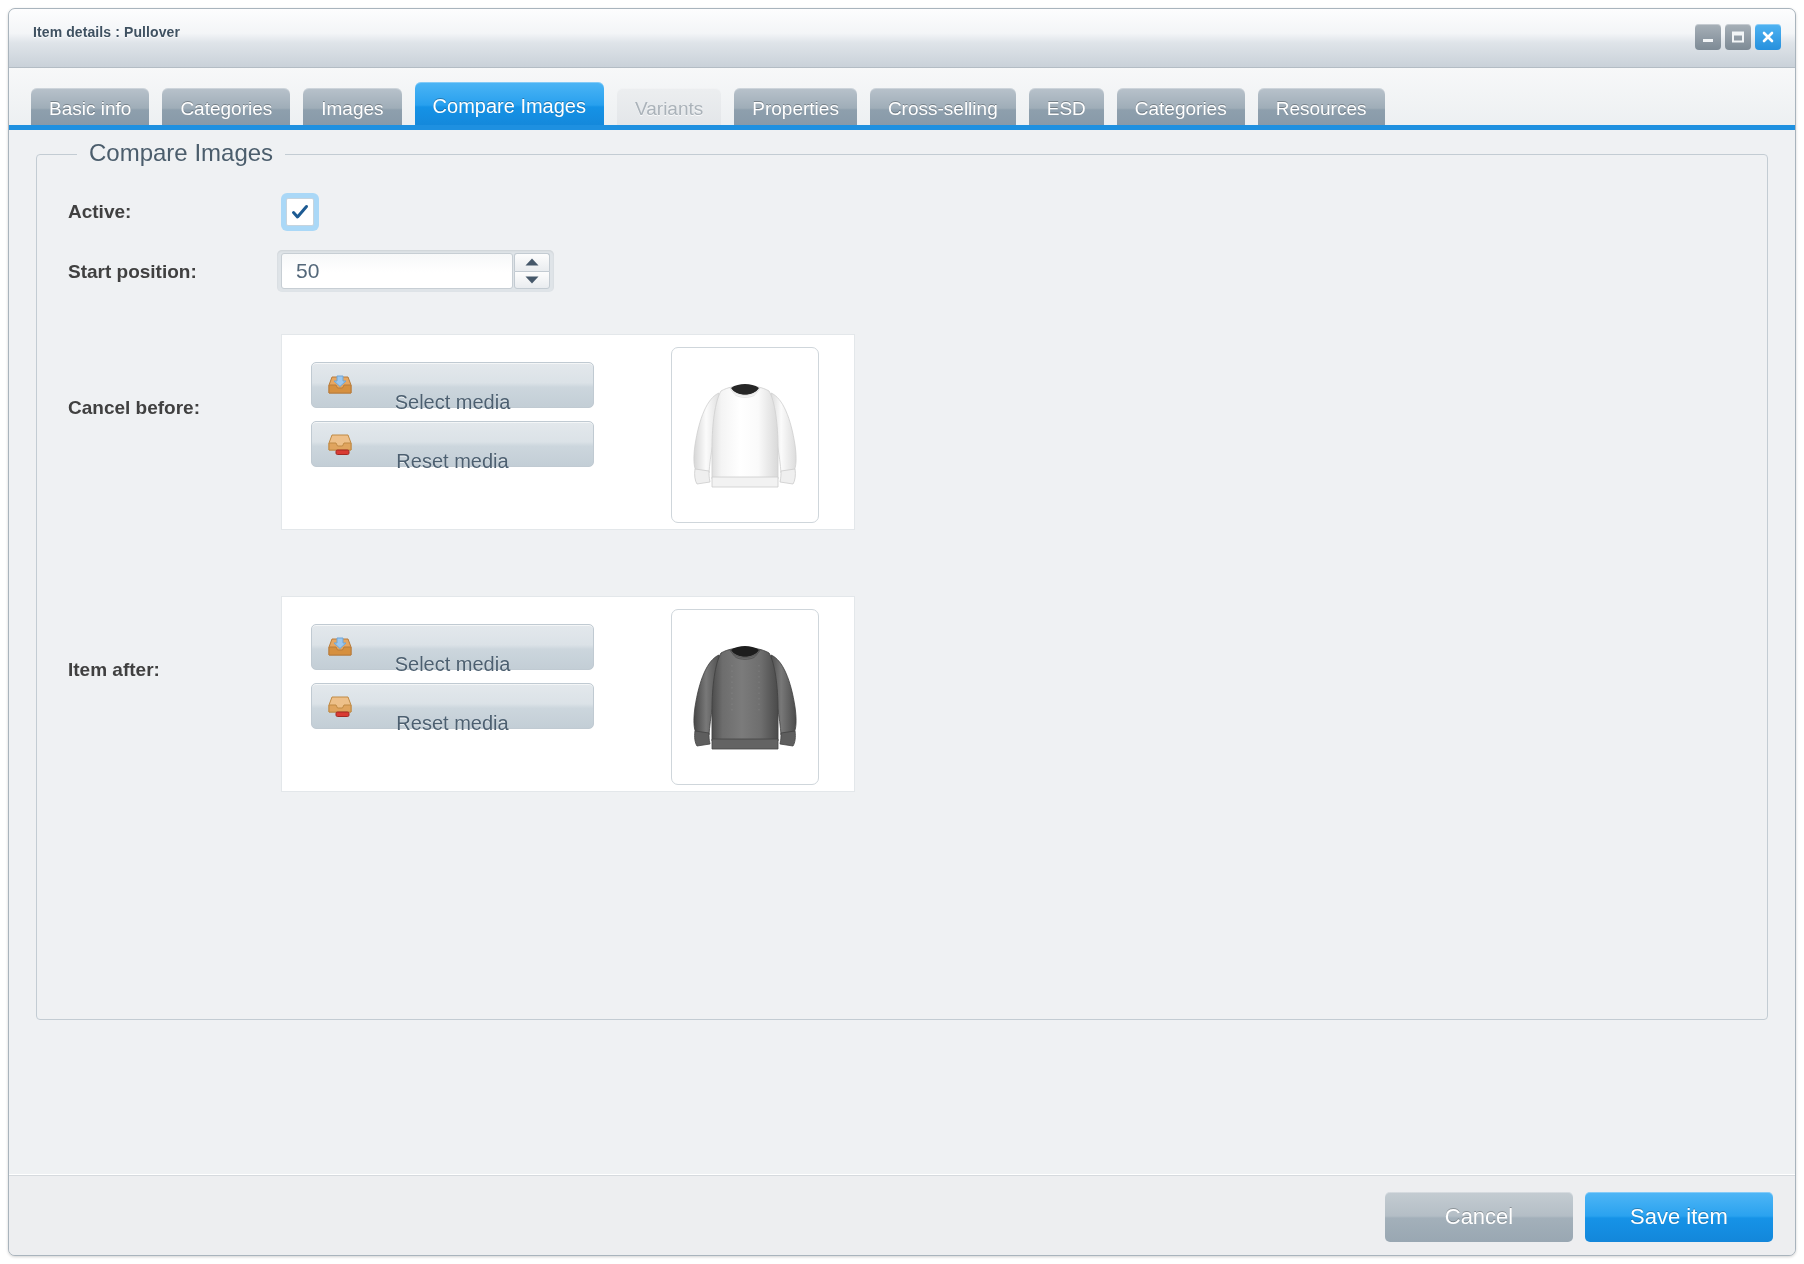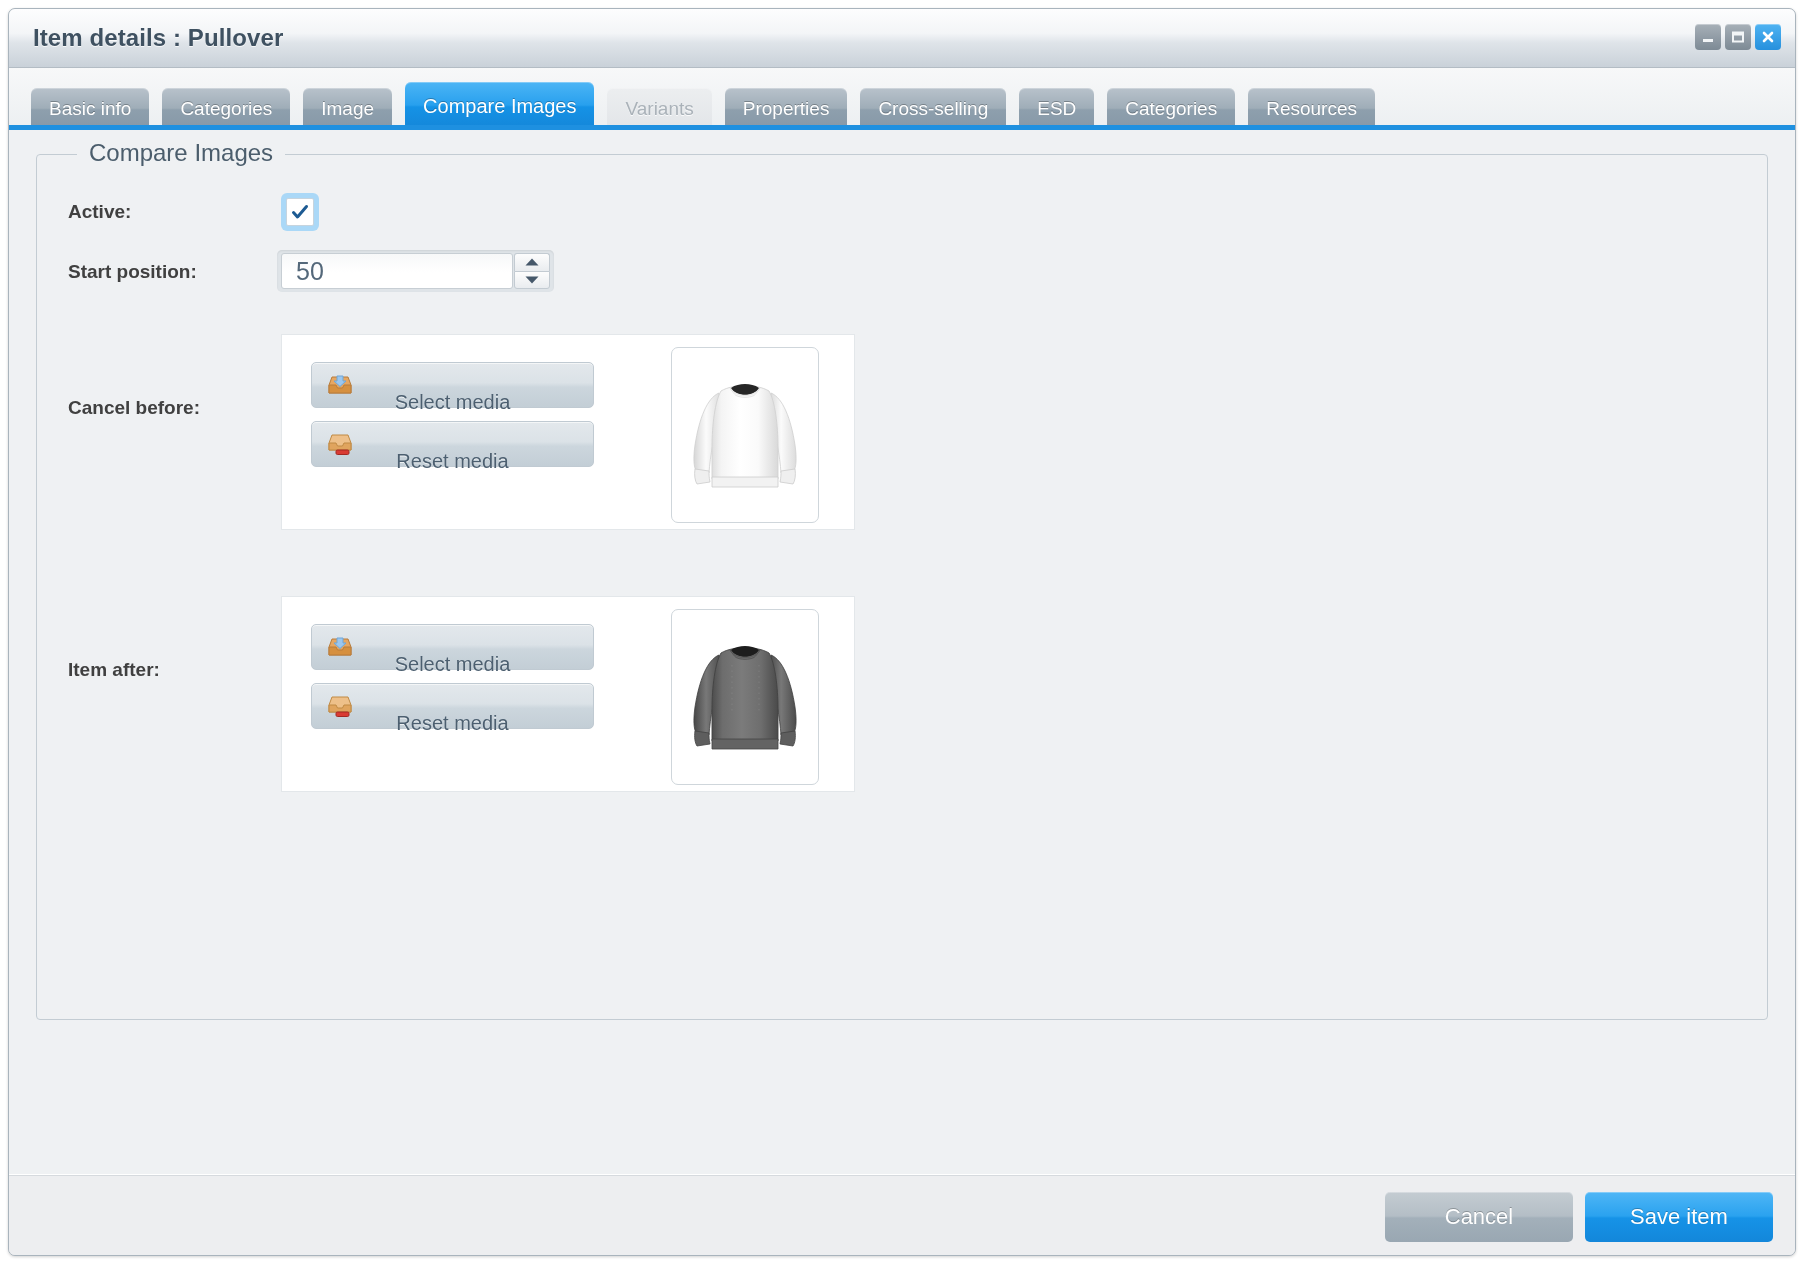--- a/index.html
+++ b/index.html
@@ -27,21 +27,21 @@
   .titlebar{
     position:relative;
     height:58px;
     background:linear-gradient(to bottom,#fdfdfe 0%,#f3f5f7 42%,#dfe4e9 58%,#c9d1d9 100%);
     border-bottom:1px solid #b3bcc4;
     border-radius:6px 6px 0 0;
   }
   .title-text{
     position:absolute;
     left:24px; top:15px;
-    font-size:24px;
+    font-size:14px;
     font-weight:bold;
     color:#3f5161;
     letter-spacing:.1px;
     text-shadow:0 1px 0 rgba(255,255,255,.75);
   }
   .wincontrols{
     position:absolute;
     right:14px; top:15px;
     display:flex;
     gap:4px;
@@ -173,21 +173,21 @@
     box-shadow:inset 0 1px 2px rgba(0,0,0,.08);
   }
   .spin-field{
     position:absolute;
     left:4px; top:3px;
     width:232px;height:36px;
     background:linear-gradient(to bottom,#f7f8f9,#ffffff 55%,#ffffff);
     border:1px solid #c7ced4;
     border-radius:3px;
     box-sizing:border-box;
-    font-size:25px;
+    font-size:21px;
     color:#54687a;
     display:flex;align-items:center;
     padding-left:14px;
     cursor:text;
   }
   .spin-btns{
     position:absolute;
     right:4px; top:3px;
     width:36px;height:36px;
     display:flex;flex-direction:column;
@@ -307,21 +307,21 @@
 
   <div class="tabstrip">
     <div class="tabs">
       <div class="tab">
           <span>Basic info</span>
         </div>
       <div class="tab">
           <span>Categories</span>
         </div>
       <div class="tab">
-          <span>Image</span>
+          <span>Images</span>
         </div>
       <div class="tab active">
           <span>Compare Images</span>
         </div>
       <div class="tab disabled">
           <span>Variants</span>
         </div>
       <div class="tab">
           <span>Properties</span>
         </div>

